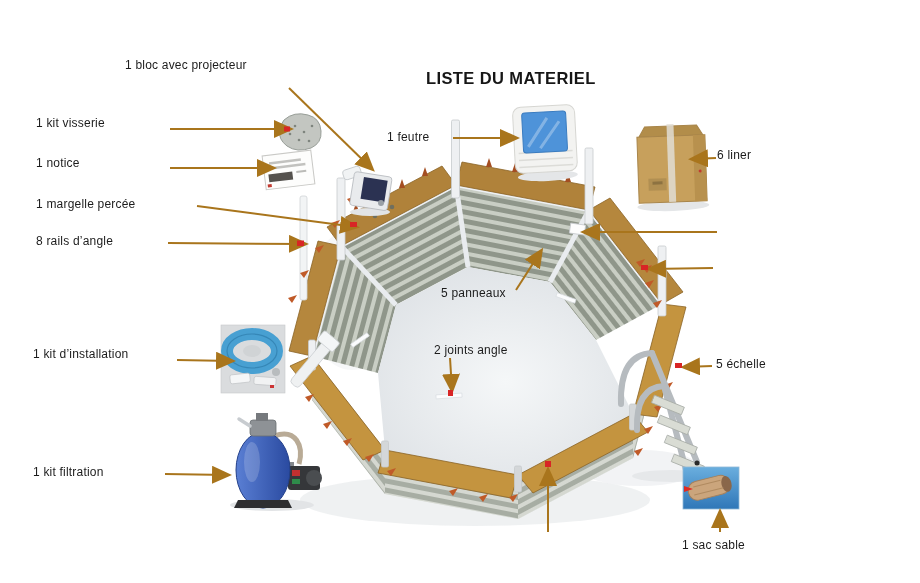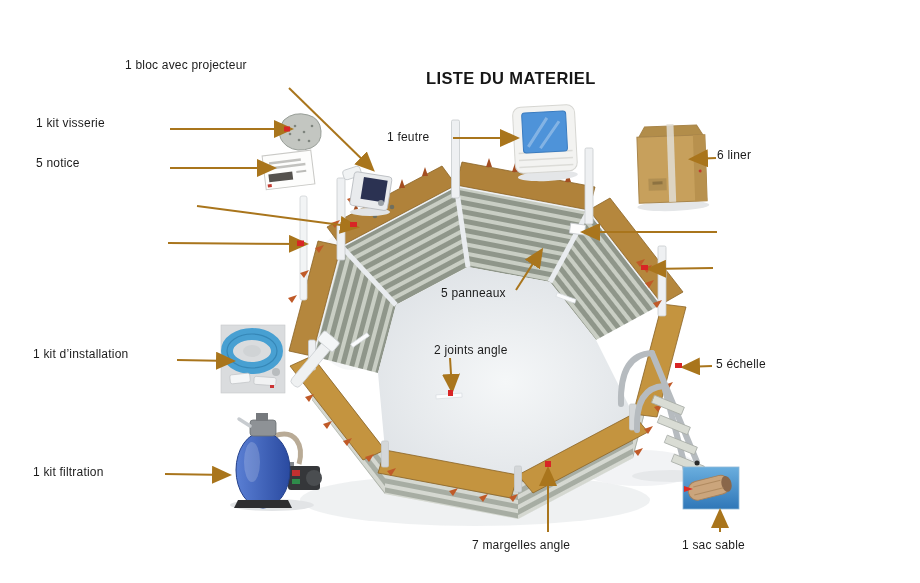--- a/index.html
+++ b/index.html
@@ -297,24 +297,25 @@
       <rect x="675" y="363" width="7" height="5"></rect>
       <rect x="448" y="390" width="5" height="6"></rect>
       <rect x="545" y="461" width="6" height="6"></rect>
     </g>
   </svg>
 
   <div class="title">LISTE DU MATERIEL</div>
 
   <div class="lbl" style="left:125px;top:55px">1 bloc avec projecteur</div>
   <div class="lbl" style="left:36px;top:113px">1 kit visserie</div>
-  <div class="lbl" style="left:36px;top:153px">5 notice</div>
+  <div class="lbl" style="left:36px;top:153px">1 notice</div>
+  <div class="lbl" style="left:36px;top:194px">1 margelle percée</div>
+  <div class="lbl" style="left:36px;top:231px">8 rails d’angle</div>
   <div class="lbl" style="left:33px;top:344px">1 kit d’installation</div>
   <div class="lbl" style="left:33px;top:462px">1 kit filtration</div>
   <div class="lbl" style="left:387px;top:127px">1 feutre</div>
   <div class="lbl" style="left:717px;top:145px">6 liner</div>
   <div class="lbl" style="left:441px;top:283px">5 panneaux</div>
   <div class="lbl" style="left:434px;top:340px">2 joints angle</div>
   <div class="lbl" style="left:716px;top:354px">5 échelle</div>
-  <div class="lbl" style="left:472px;top:535px">7 margelles angle</div>
   <div class="lbl" style="left:682px;top:535px">1 sac sable</div>
 
 </div>
 
 </body></html>

